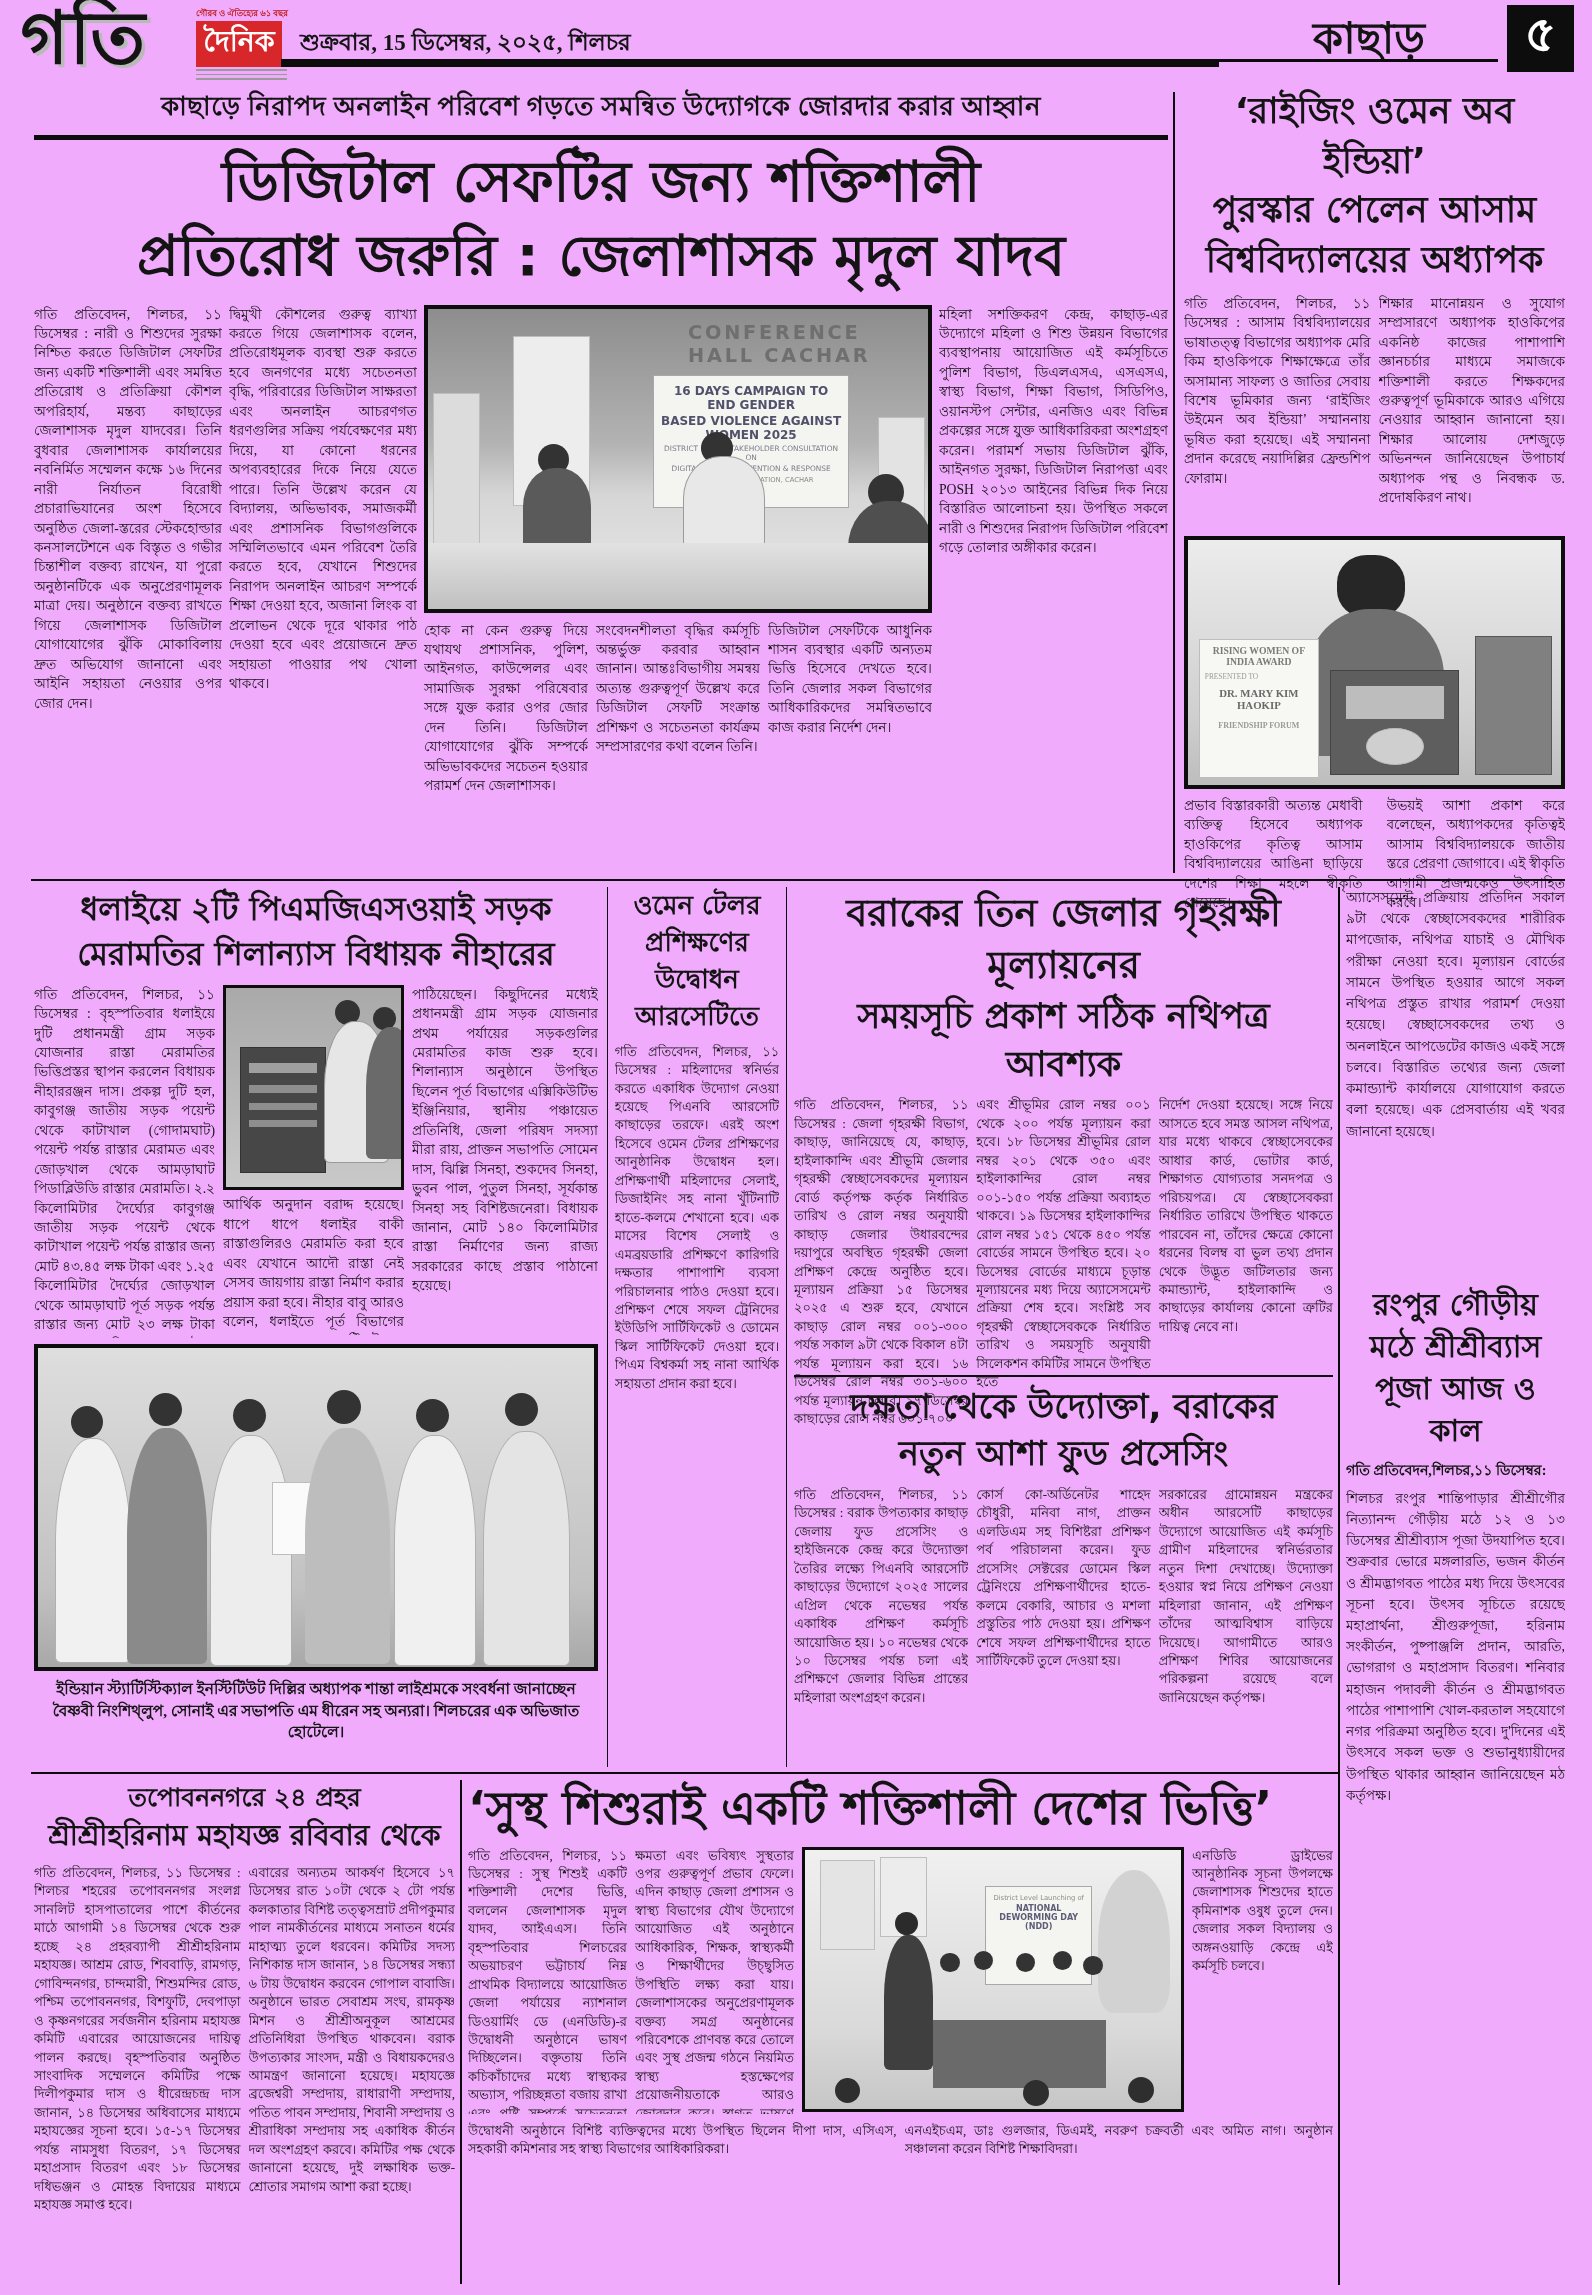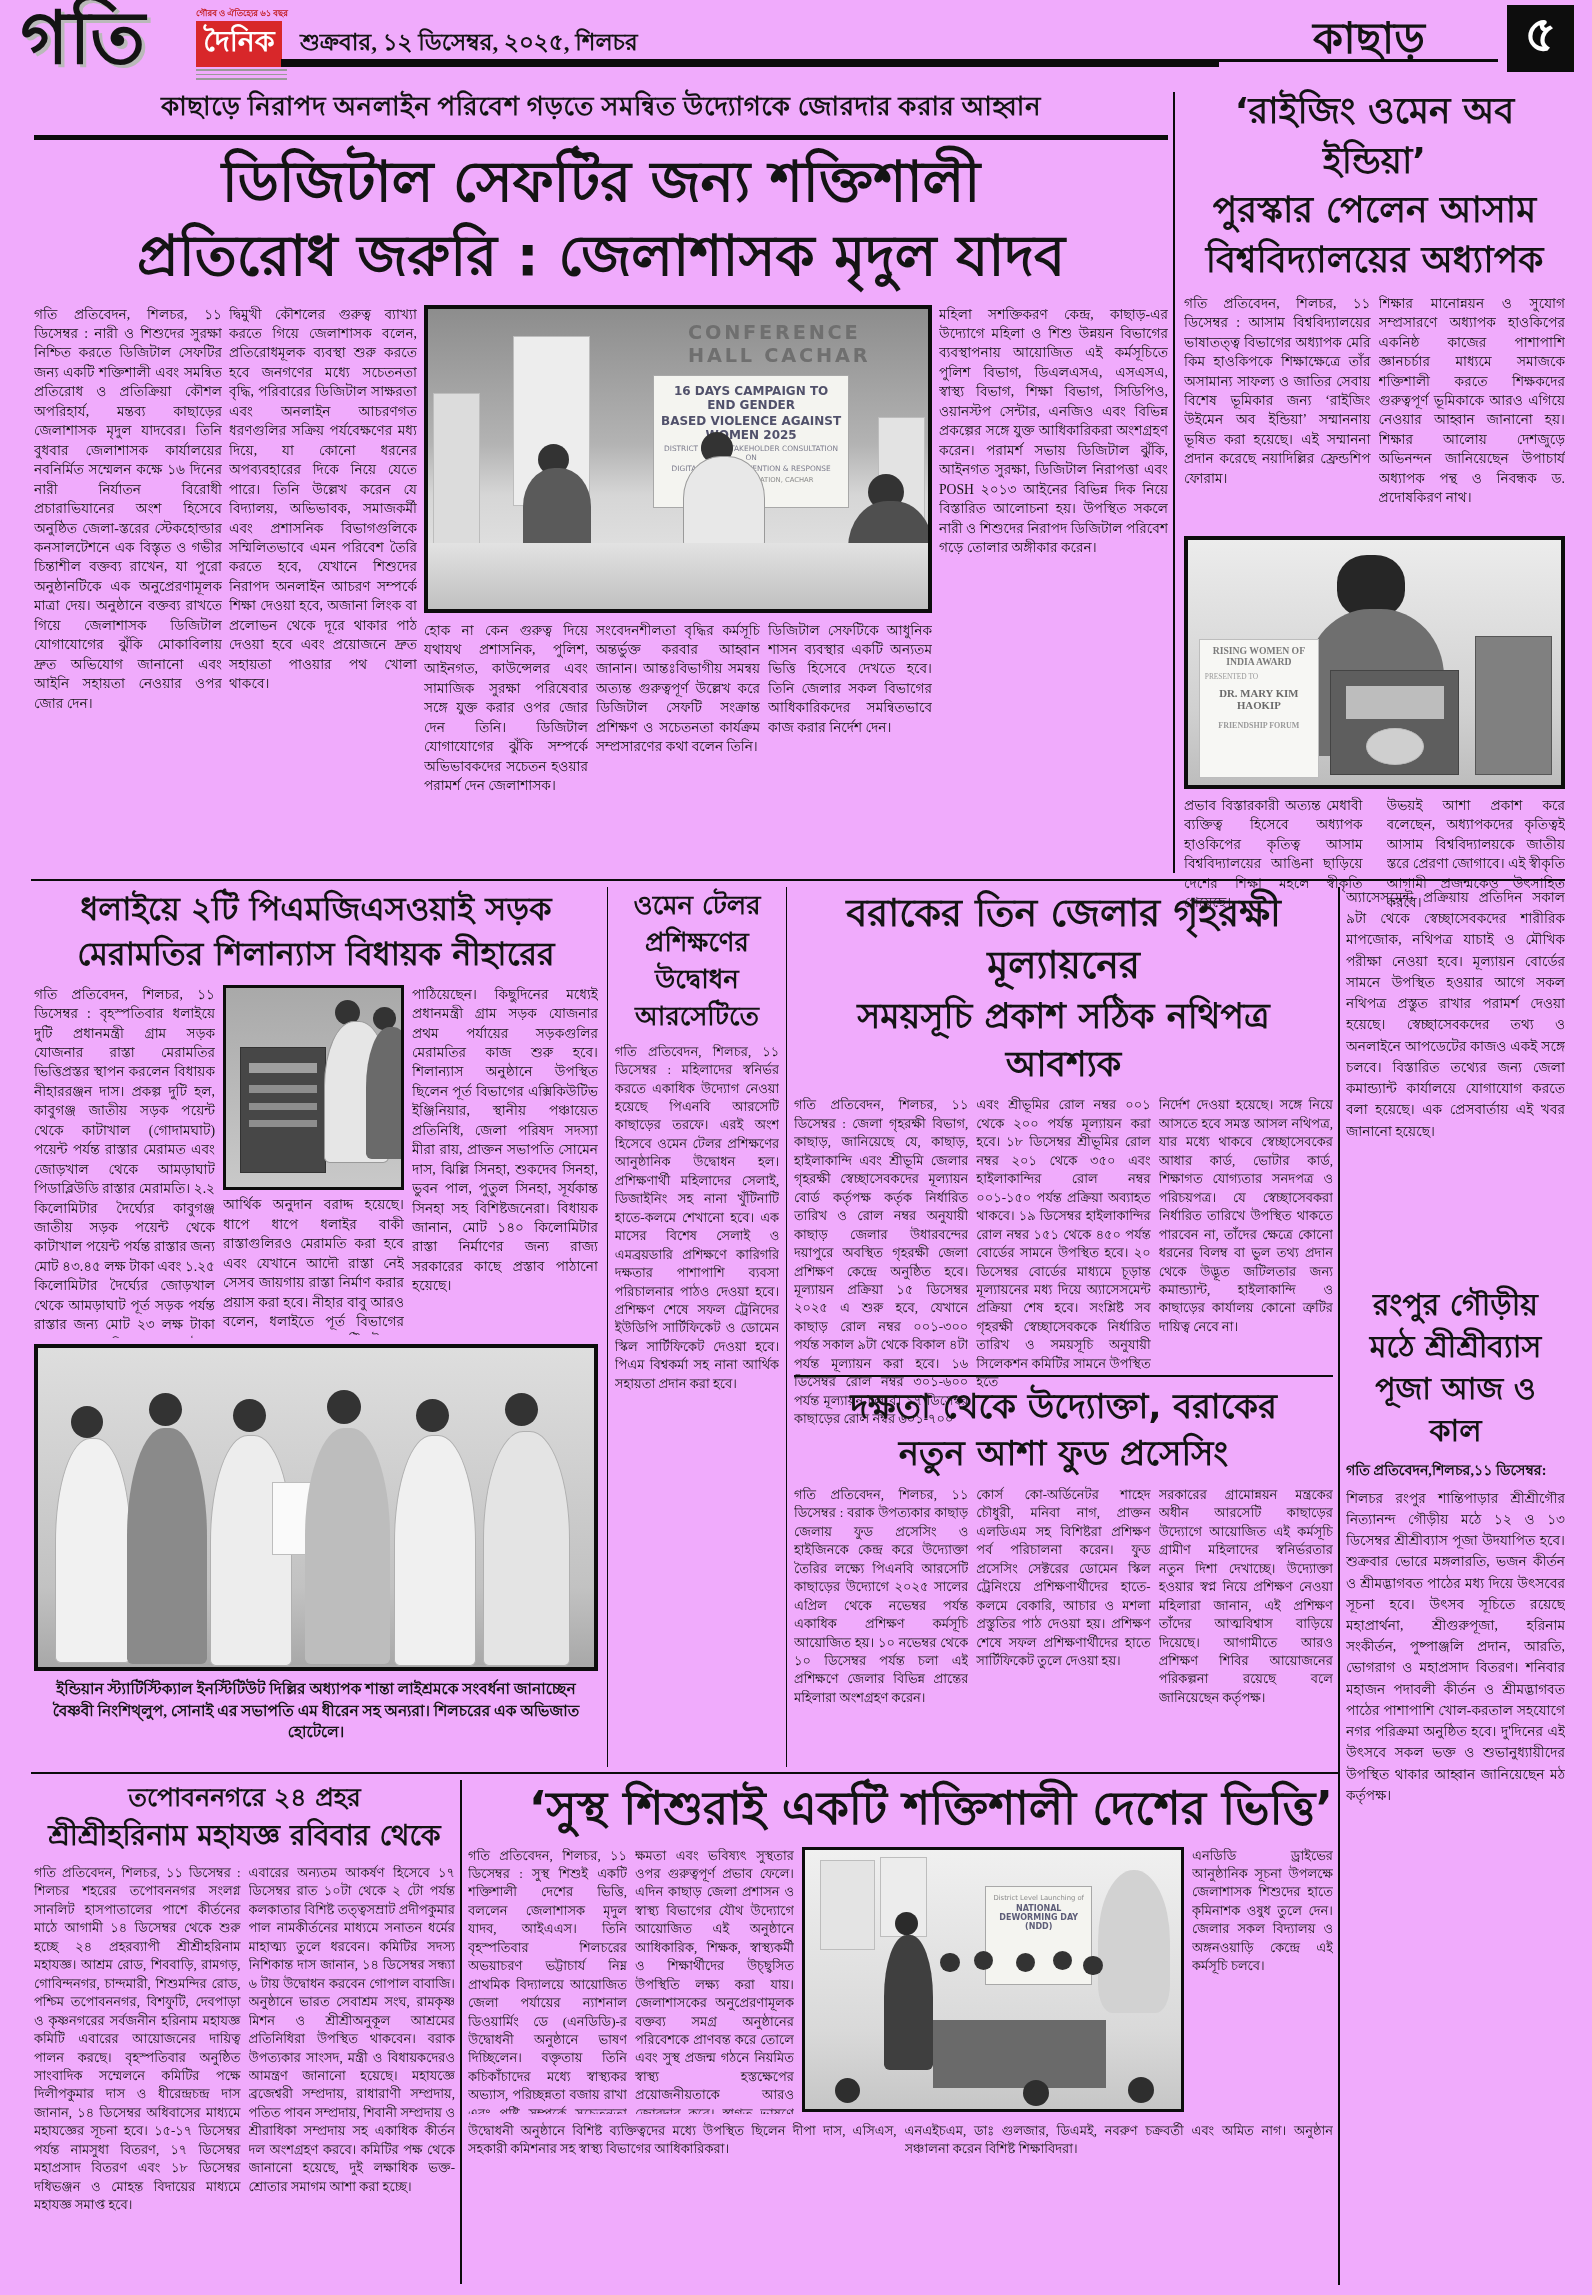--- a/index.html
+++ b/index.html
@@ -18,21 +18,21 @@
   .dateline{font-size:23px;font-weight:700;}
   .section-name{font-size:43px;font-weight:800;text-align:center;font-family:"DejaVu Sans",sans-serif;}
   .pagebox{width:67px;height:67px;background:#0d0d0d;color:#fff;display:flex;align-items:center;
            justify-content:center;font-size:49px;font-weight:800;}
   
   .kicker{font-size:26px;font-weight:700;text-align:center;letter-spacing:0.6px;white-space:nowrap;overflow:hidden;}
   .h-xxl{font-size:56px;font-weight:800;text-align:center;line-height:1.32;font-family:"DejaVu Sans",sans-serif;}
   .h-xl {font-size:36px;font-weight:800;text-align:center;line-height:1.38;font-family:"DejaVu Sans",sans-serif;}
   .h-lg {font-size:32px;font-weight:800;text-align:center;line-height:1.4;font-family:"DejaVu Sans",sans-serif;}
   .h-md {font-size:26px;font-weight:800;text-align:center;line-height:1.42;font-family:"DejaVu Sans",sans-serif;}
-  .h-ndd{font-size:46px;font-weight:800;text-align:right;line-height:1.25;font-family:"DejaVu Sans",sans-serif;}
+  .h-ndd{font-size:46px;font-weight:800;text-align:left;line-height:1.25;font-family:"DejaVu Sans",sans-serif;}
   .subhead{font-size:23px;font-weight:700;text-align:center;}
   
   .jcol{font-size:13.7px;line-height:1.42;text-align:justify;overflow:hidden;}
   .caption{font-size:15.4px;font-weight:700;text-align:center;line-height:1.4;}
   .byline{font-weight:800;}
   
   .photo{position:relative;border:4px solid #0d0d0d;background:#c8c8c8;overflow:hidden;}
   .ph-label{position:absolute;color:#6f6f6f;font-weight:700;letter-spacing:2.8px;
             font-family:"DejaVu Sans",sans-serif;}
   .banner{position:absolute;background:#f4f4f0;border:1.1px solid #a8a8a8;text-align:center;
@@ -50,21 +50,21 @@
 <div id="page">
 
   <div class="abs" style="left:20.5px;top:1.1px;">
     <span class="logo">গতি</span>
   </div>
   <div class="abs" style="left:196px;top:6.8px;width:91px;">
     <div class="badge-top">গৌরব ও ঐতিহ্যের ৬১ বছর</div>
     <div class="badge-box">দৈনিক</div>
     <div class="badge-mail"></div>
   </div>
-  <div class="abs dateline" style="left:300px;top:24px;">শুক্রবার, ১২ ডিসেম্বর, ২০২৫, শিলচর</div>
+  <div class="abs dateline" style="left:300px;top:24px;">শুক্রবার, 15 ডিসেম্বর, ২০২৫, শিলচর</div>
   <div class="abs rule" style="left:281px;top:59px;width:938px;height:8px;"></div>
   <div class="abs section-name" style="left:1241px;top:5.7px;width:256px;">কাছাড়</div>
   <div class="abs rule" style="left:1198px;top:59px;width:300px;height:2.8px;"></div>
   <div class="abs pagebox" style="left:1507px;top:4.6px;">
     <span>৫</span>
   </div>
 
   <div class="abs" style="left:34px;top:86px;width:1134px;height:788px;">
     <div class="kicker">কাছাড়ে নিরাপদ অনলাইন পরিবেশ গড়তে সমন্বিত উদ্যোগকে জোরদার করার আহ্বান</div>
     <div class="rule" style="height:5.1px;margin-top:4.6px;"></div>

